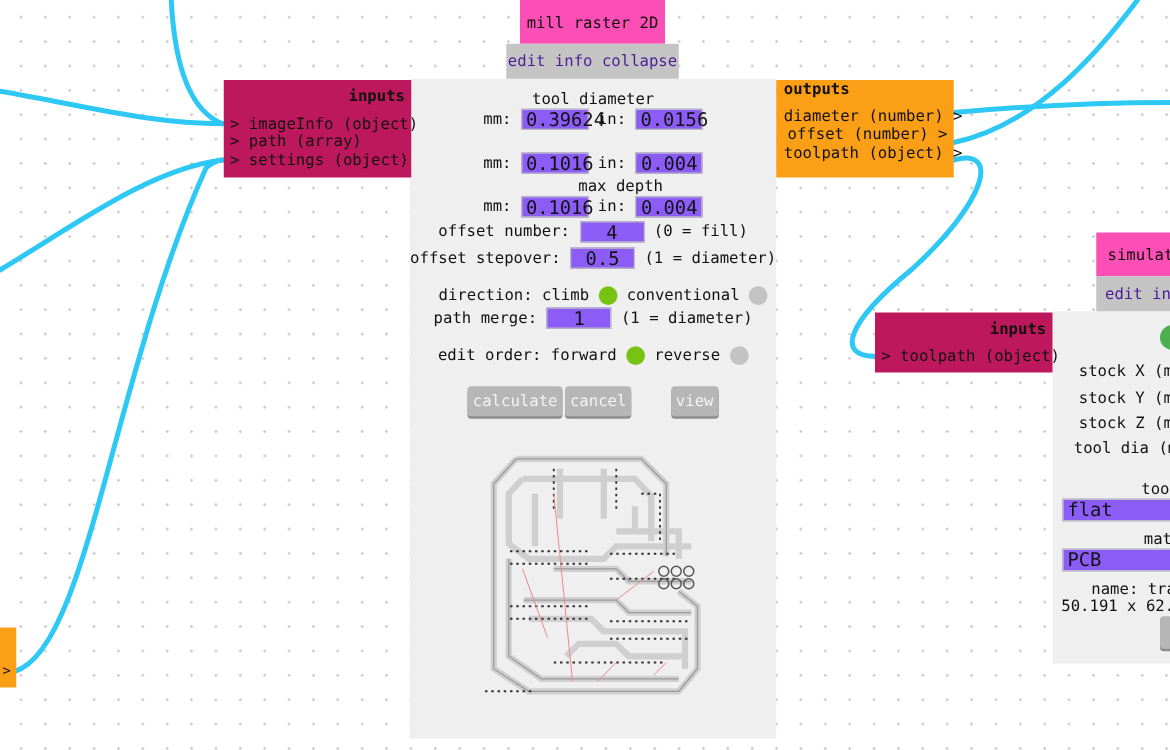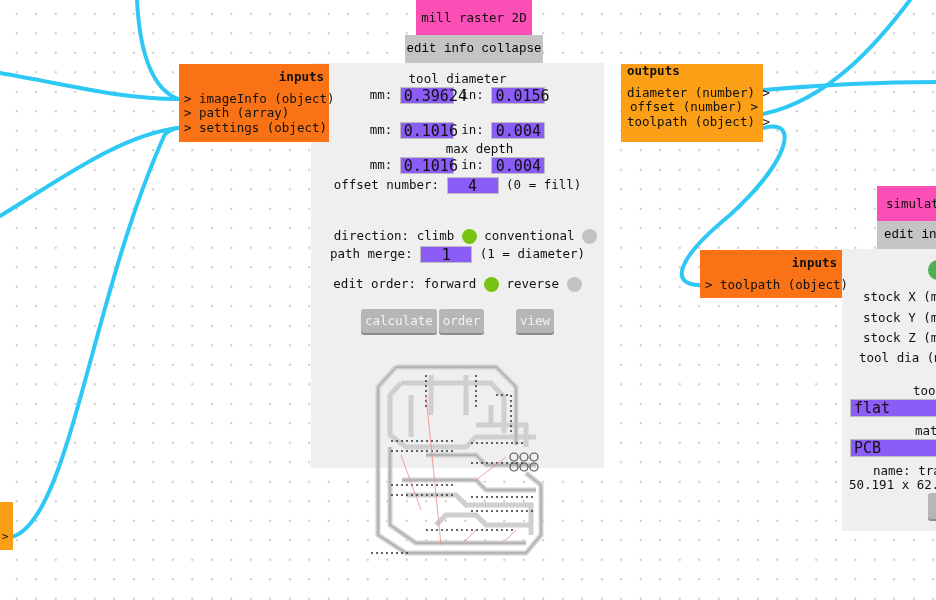--- a/index.html
+++ b/index.html
@@ -8,24 +8,24 @@
     background-color:#ffffff;
     background-image: radial-gradient(circle, #c8c8c8 0.8px, transparent 1.2px);
     background-size: 19.5px 19.5px;
     background-position: 7px 4px;
     font-family: "DejaVu Sans Mono", "Liberation Mono", monospace;
     font-size: 12.5px; color:#111;
   }
   .abs { position:absolute; }
   svg.wires { position:absolute; left:0; top:0; z-index:1; }
   .title-bar { background:#fb4fb6; color:#111; text-align:center; z-index:3; box-sizing:border-box; }
-  .menu-bar { background:#c4c4c4; color:#000000; z-index:3; box-sizing:border-box; white-space:nowrap;font-family:Liberation Mono, monospace; }
+  .menu-bar { background:#c4c4c4; color:#4c1d95; z-index:3; box-sizing:border-box; white-space:nowrap; }
   .menu-bar span { cursor:pointer; }
   .panel { background:#efefef; z-index:2; box-sizing:border-box; }
-  .inputs-box { background:#f97316; z-index:3; box-sizing:border-box; }
+  .inputs-box { background:#be185d; z-index:3; box-sizing:border-box; }
   .outputs-box { background:#fb9f16; z-index:3; box-sizing:border-box; }
   .io-head { font-weight:bold; }
   .row { white-space:nowrap; line-height:14.5px; }
   .field {
     display:inline-block; background:#8b5cf6; border:1px solid #bdbdbd; height:17px;
     line-height:17px; padding:0 3px; box-sizing:border-box; vertical-align:middle;
     font-family:"DejaVu Sans Mono", monospace; font-size:15px; color:#111;
   }
   .dot { display:inline-block; width:15px; height:15px; border-radius:50%; vertical-align:middle; cursor:pointer; }
   .dot.on { background:#77c313; }
@@ -70,21 +70,21 @@
   <div class="row">&gt; settings (object)</div>
 </div>
 
 <div class="abs outputs-box" style="left:621px;top:64px;width:142px;height:78px;padding:0 5px 0 6px;">
   <div class="row io-head" style="margin-bottom:7px;">outputs</div>
   <div class="row" style="text-align:right;">diameter (number) &gt;</div>
   <div class="row" style="text-align:right;">offset (number) &gt;</div>
   <div class="row" style="text-align:right;">toolpath (object) &gt;</div>
 </div>
 
-<div class="abs panel" style="left:311px;top:63px;width:293px;height:405px;">
+<div class="abs panel" style="left:328px;top:63px;width:293px;height:528px;">
   <div class="line" style="top:8px;">tool diameter</div>
   <div class="line" style="top:24px;">
     <span>mm:</span>
     <span class="field" style="width:54px;">0.39624</span>
     <span>in:</span>
     <span class="field" style="width:54px;">0.0156</span>
   </div>
   <div class="line" style="top:59px;">
     <span>mm:</span>
     <span class="field" style="width:54px;">0.1016</span>
@@ -96,41 +96,46 @@
     <span>mm:</span>
     <span class="field" style="width:54px;">0.1016</span>
     <span>in:</span>
     <span class="field" style="width:54px;">0.004</span>
   </div>
   <div class="line" style="top:114px;">
     <span>offset number:</span>
     <span class="field" style="width:52px;">4</span>
     <span>(0 = fill)</span>
   </div>
+  <div class="line" style="top:135px;">
+    <span>offset stepover:</span>
+    <span class="field" style="width:52px;">0.5</span>
+    <span>(1 = diameter)</span>
+  </div>
   <div class="line" style="top:165px;margin-left:16px;">
     <span>direction:</span>
     <span>climb</span>
     <span class="dot on"></span>
     <span>conventional</span>
     <span class="dot off"></span>
   </div>
   <div class="line" style="top:183px;">
     <span>path merge:</span>
     <span class="field" style="width:52px;">1</span>
     <span>(1 = diameter)</span>
   </div>
   <div class="line" style="top:213px;">
     <span>edit order:</span>
     <span>forward</span>
     <span class="dot on"></span>
     <span>reverse</span>
     <span class="dot off"></span>
   </div>
   <div class="line" style="top:246px;">
-    <span class="btn">calculate</span><span class="btn" style="margin-left:2px;">order</span>
+    <span class="btn">calculate</span><span class="btn" style="margin-left:2px;">cancel</span>
     <span class="btn" style="margin-left:24px;">view</span>
   </div>
 
   <svg class="abs" style="left:55px;top:292px;" width="180" height="210" viewBox="0 0 180 210">
     <g fill="none" stroke="#cfcfcf" stroke-width="5">
       <path d="M30,12 L130,12 L150,32 L150,90"></path>
       <path d="M30,12 L12,32 L12,180 L40,198 L160,198 L175,180 L175,130 L160,118"></path>
       <path d="M35,28 L125,28 L138,42 L138,78"></path>
       <path d="M35,28 L24,40 L24,80 L40,92 L100,92 L110,82 L170,82"></path>
       <path d="M24,92 L24,170 L50,188 L160,188"></path>

